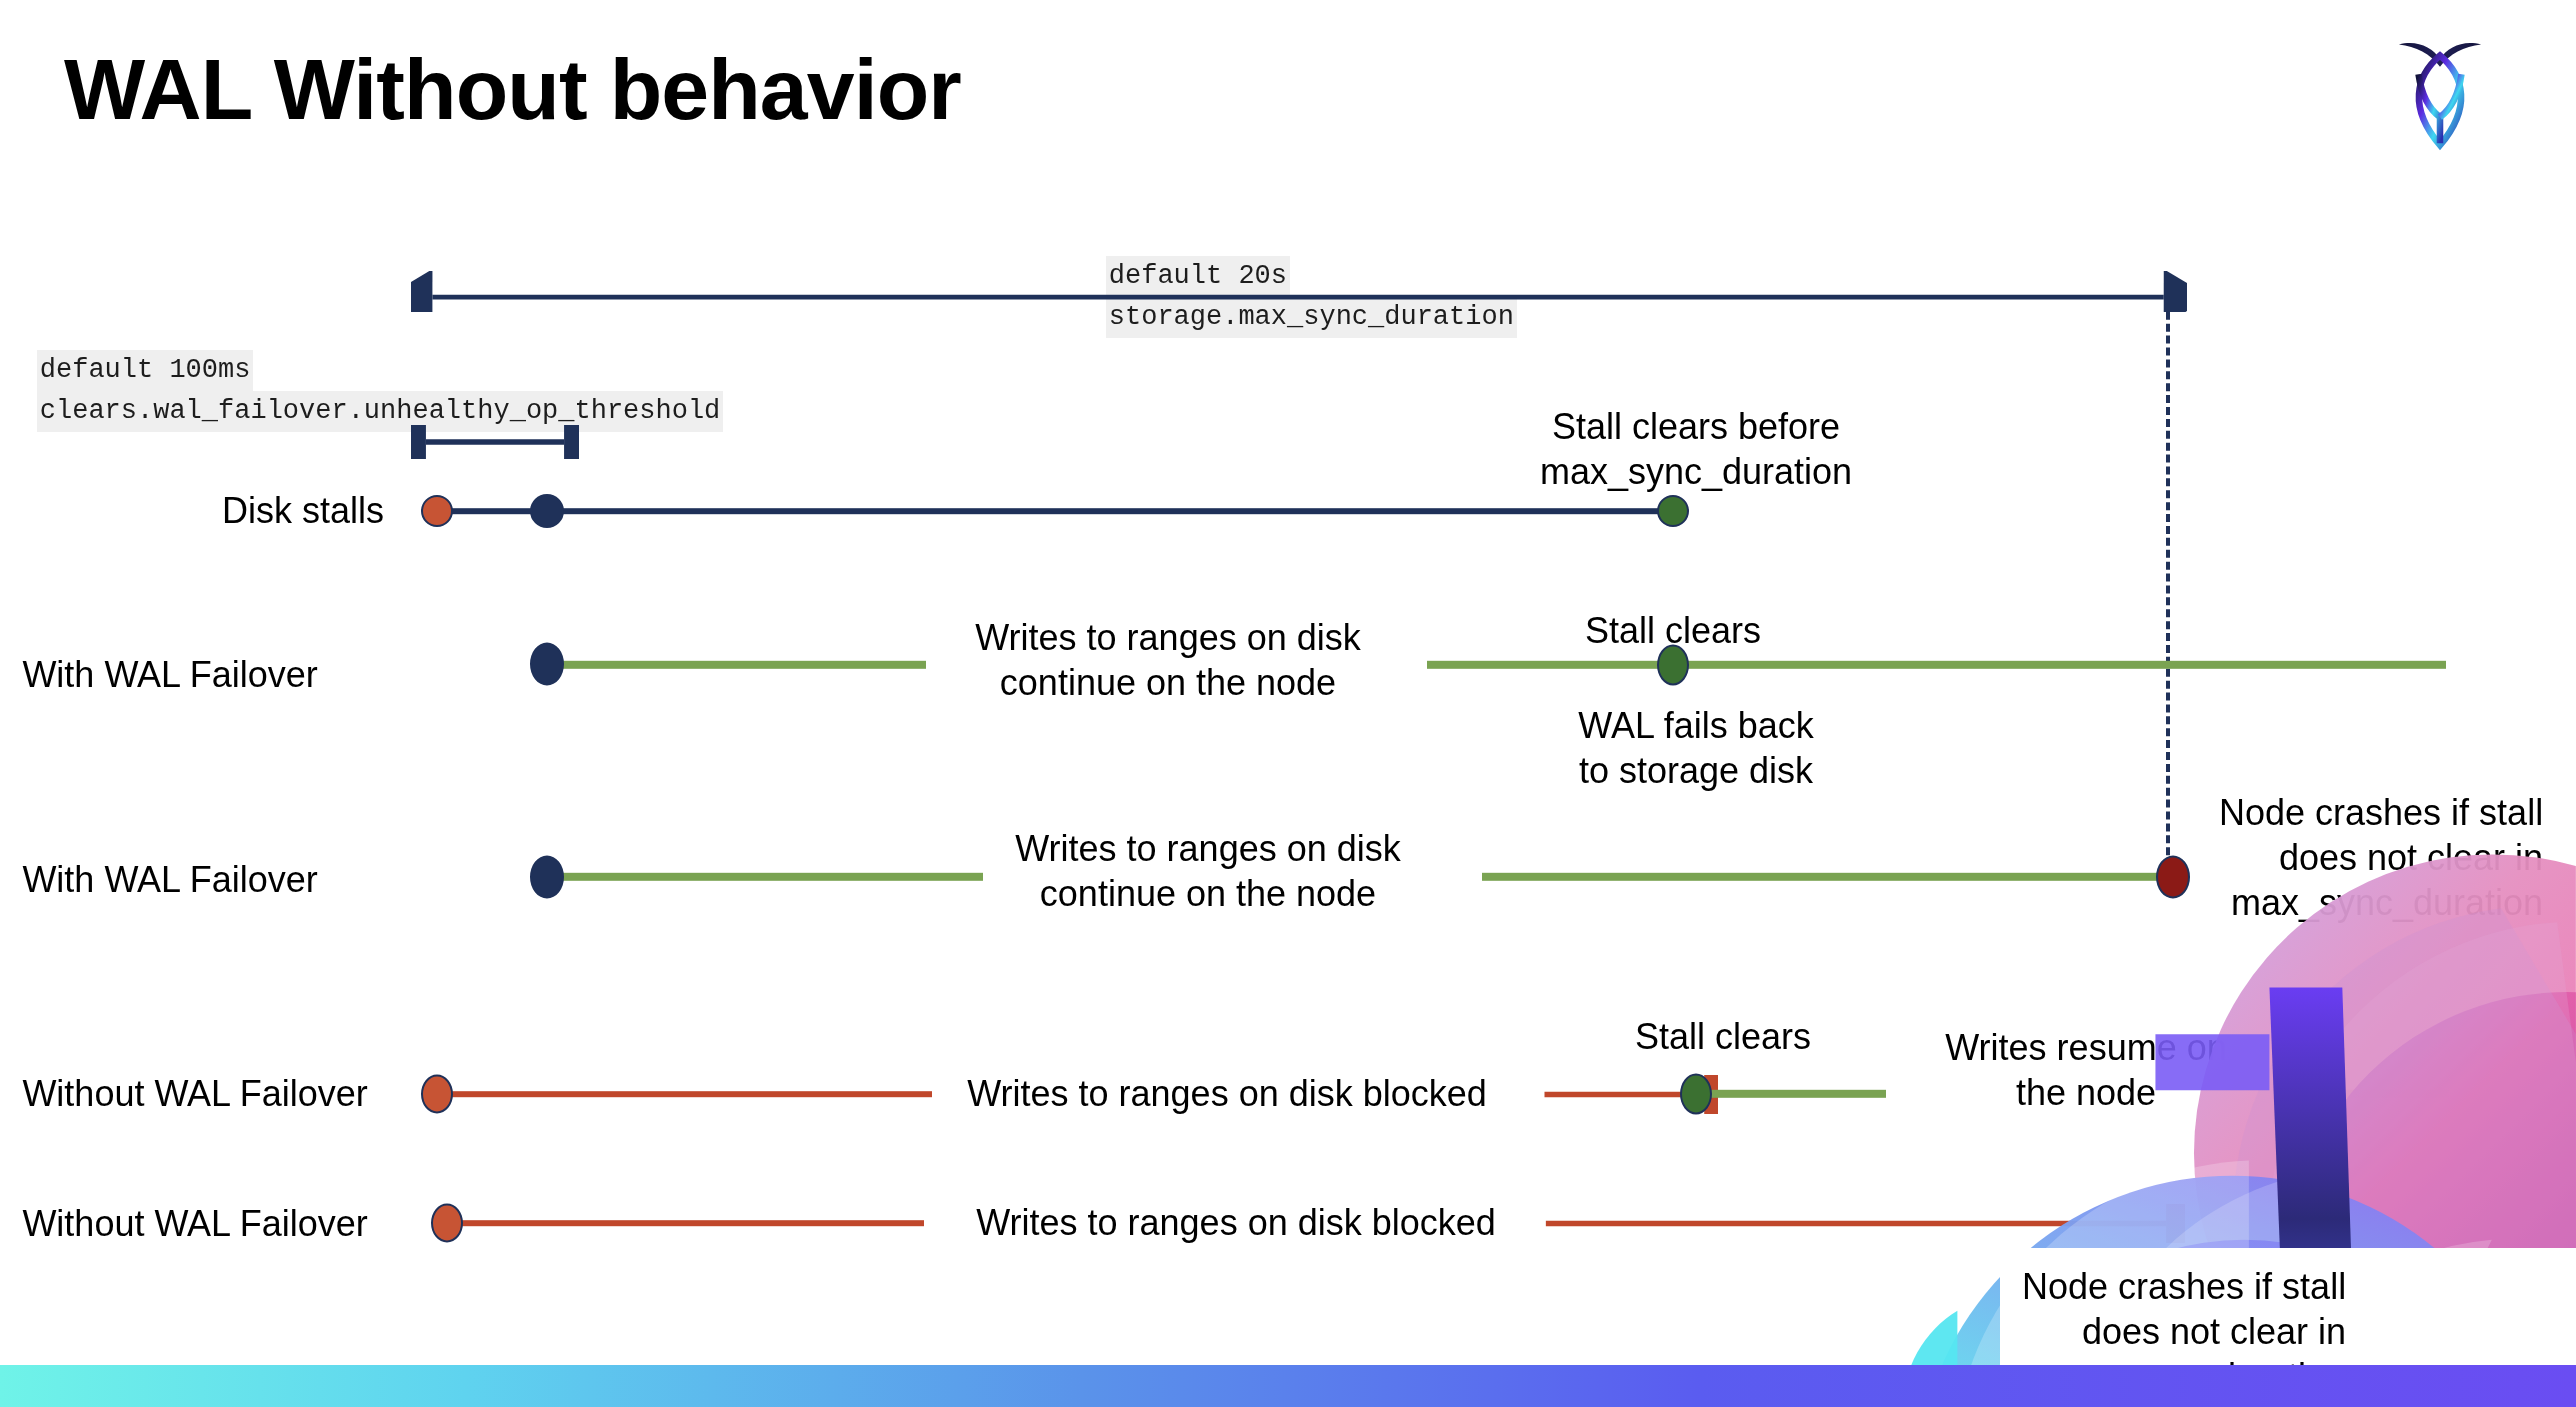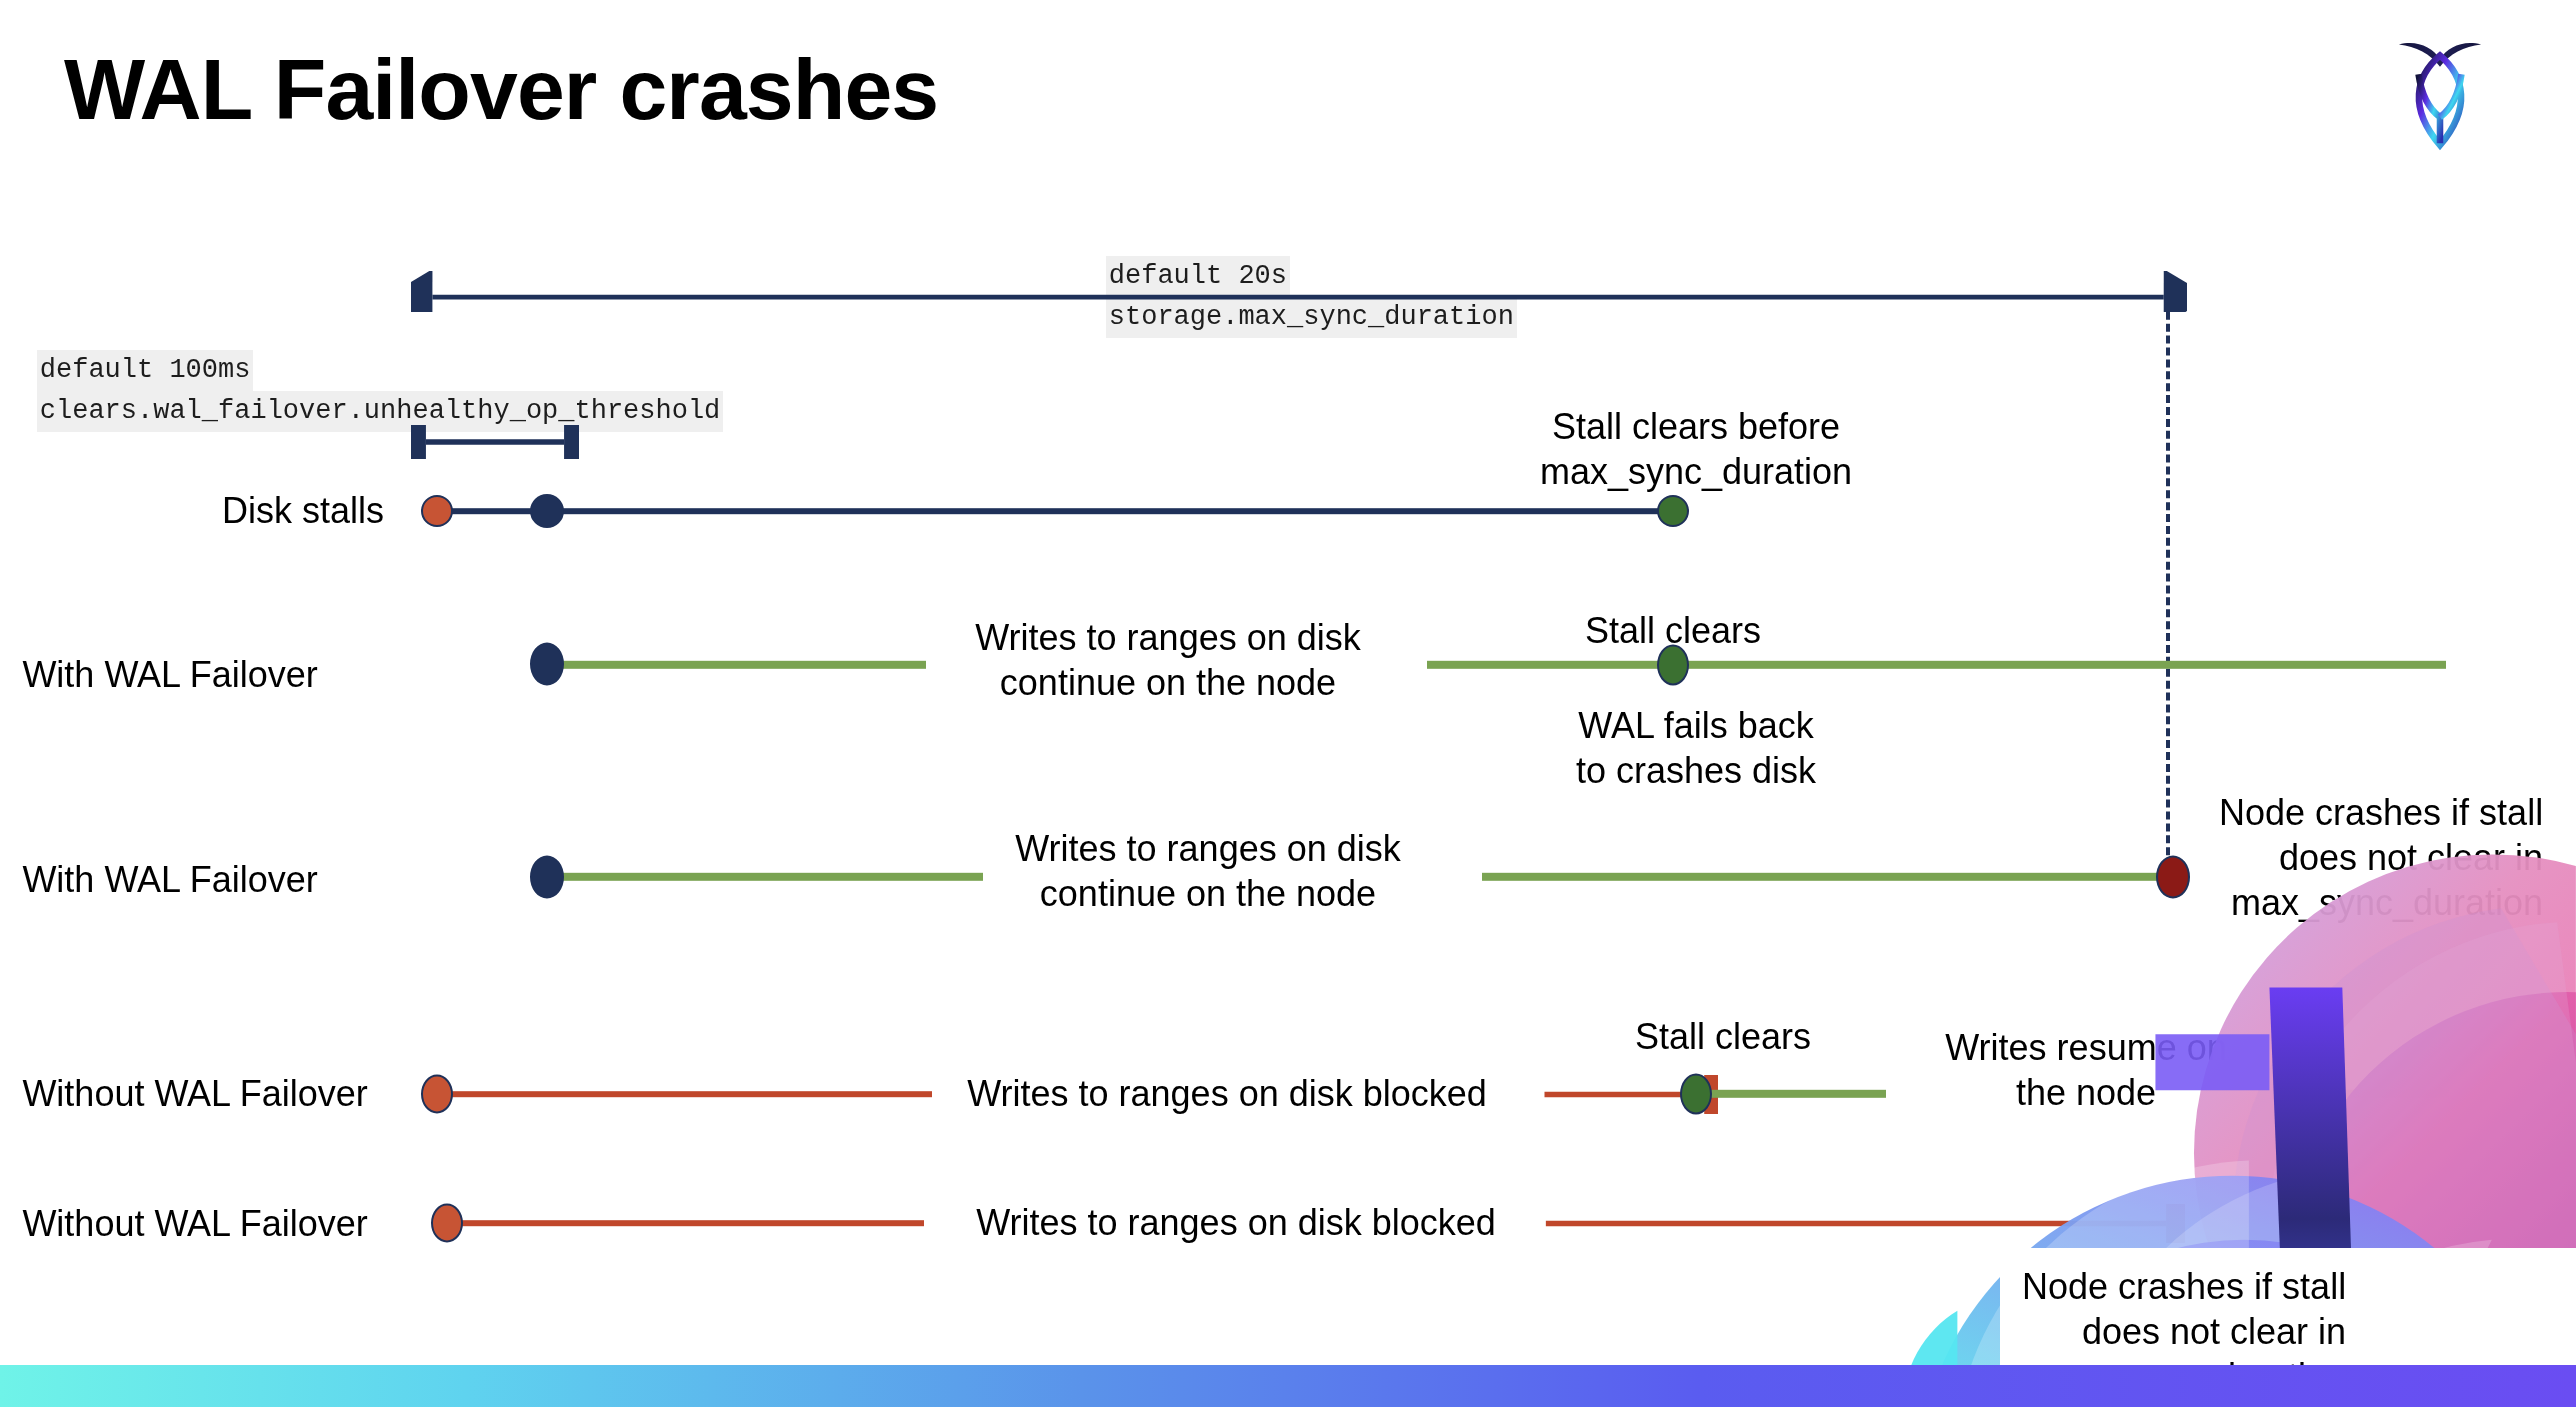--- a/index.html
+++ b/index.html
@@ -79,21 +79,21 @@
   .deco{position:absolute;right:0;bottom:0;width:729px;height:654px;pointer-events:none;}
   .bottombar{position:absolute;left:0;bottom:0;width:100%;height:43px;
     background:linear-gradient(90deg,#6ff3e8 0%,#5fd3ef 18%,#5a93ea 42%,#5a5cf0 66%,#6a4df2 100%);}
   .whitebox{position:absolute;background:#ffffff;}
 </style>
 </head>
 <body>
 
 <div id="slide">
 
-  <div class="title">WAL Failover crashes</div>
+  <div class="title">WAL Without behavior</div>
 
   <div class="logo">
     <svg viewBox="0 0 120 150" width="112" height="140">
       <defs>
         <linearGradient id="lg" x1="0" y1="0" x2="1" y2="1">
           <stop offset="0%" stop-color="#12123a"></stop>
           <stop offset="35%" stop-color="#5b2be0"></stop>
           <stop offset="62%" stop-color="#3fd7f0"></stop>
           <stop offset="100%" stop-color="#2a2fb0"></stop>
         </linearGradient>
@@ -148,21 +148,21 @@
 
   <div class="row-label" style="left:22.4px;top:675px;">With WAL Failover</div>
   <div class="seg green" style="left:547px;top:665px;width:379px;"></div>
   <div class="seg green" style="left:1427px;top:665px;width:1019px;"></div>
   <div class="dot navy" style="left:547px;top:664px;width:34px;height:43px;border-radius:50%;"></div>
   <div class="dot green" style="left:1673px;top:665px;width:32px;height:41px;"></div>
   <div class="annot center" style="left:1168px;top:615px;">Writes to ranges on disk
 continue on the node</div>
   <div class="annot center" style="left:1673px;top:608px;">Stall clears</div>
   <div class="annot center" style="left:1696px;top:703px;">WAL fails  back
-to crashes disk</div>
+to storage disk</div>
 
   <div class="row-label" style="left:22.4px;top:880px;">With WAL Failover</div>
   <div class="seg green" style="left:547px;top:877px;width:436px;"></div>
   <div class="seg green" style="left:1482px;top:877px;width:701px;"></div>
   <div class="dot navy" style="left:547px;top:877px;width:34px;height:43px;"></div>
   <div class="dot darkred" style="left:2173px;top:877px;width:34px;height:43px;"></div>
   <div class="annot center" style="left:1208px;top:826px;">Writes to ranges on disk
 continue on the node</div>
   <div class="annot left" style="left:2219px;top:790px;">Node crashes if stall
 does not clear in

